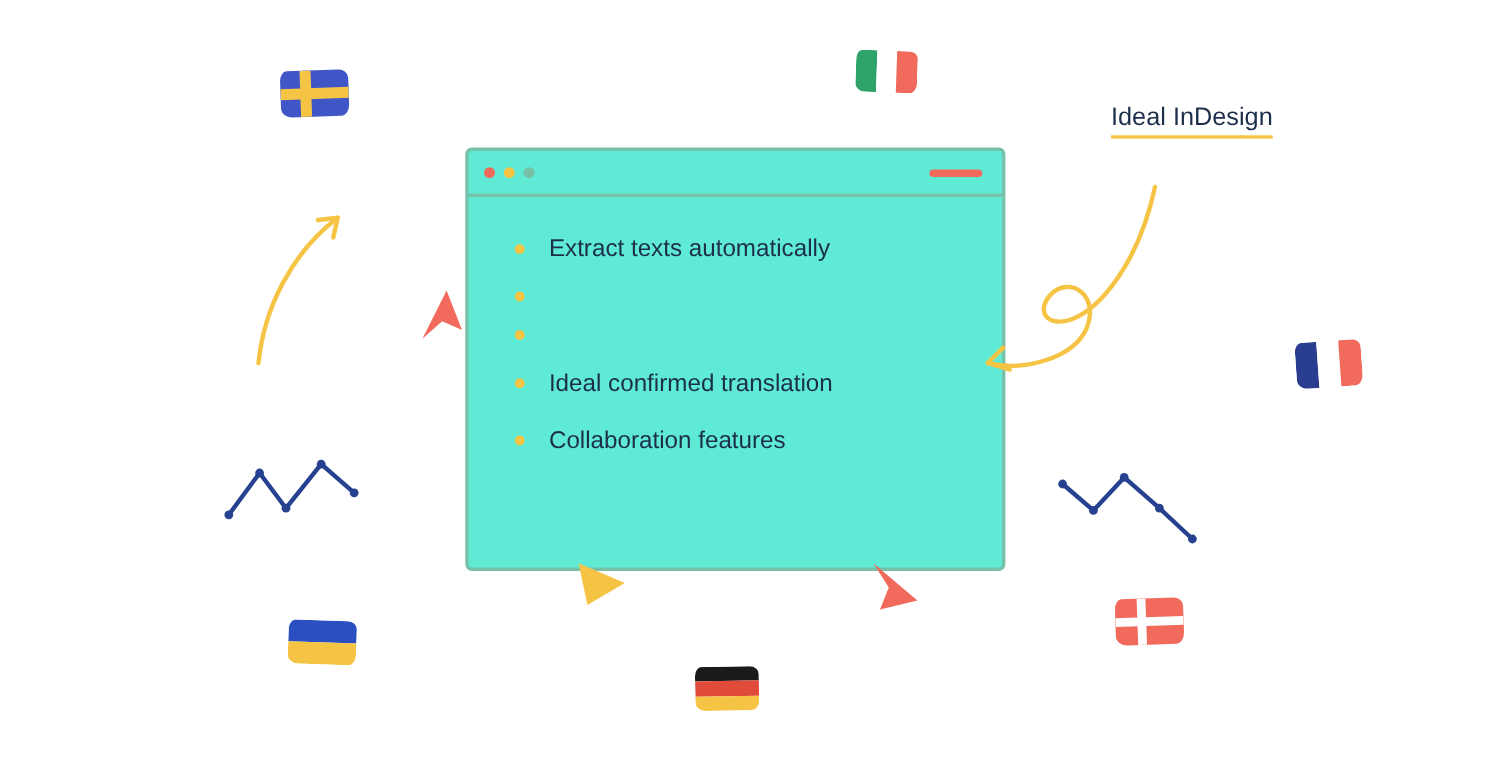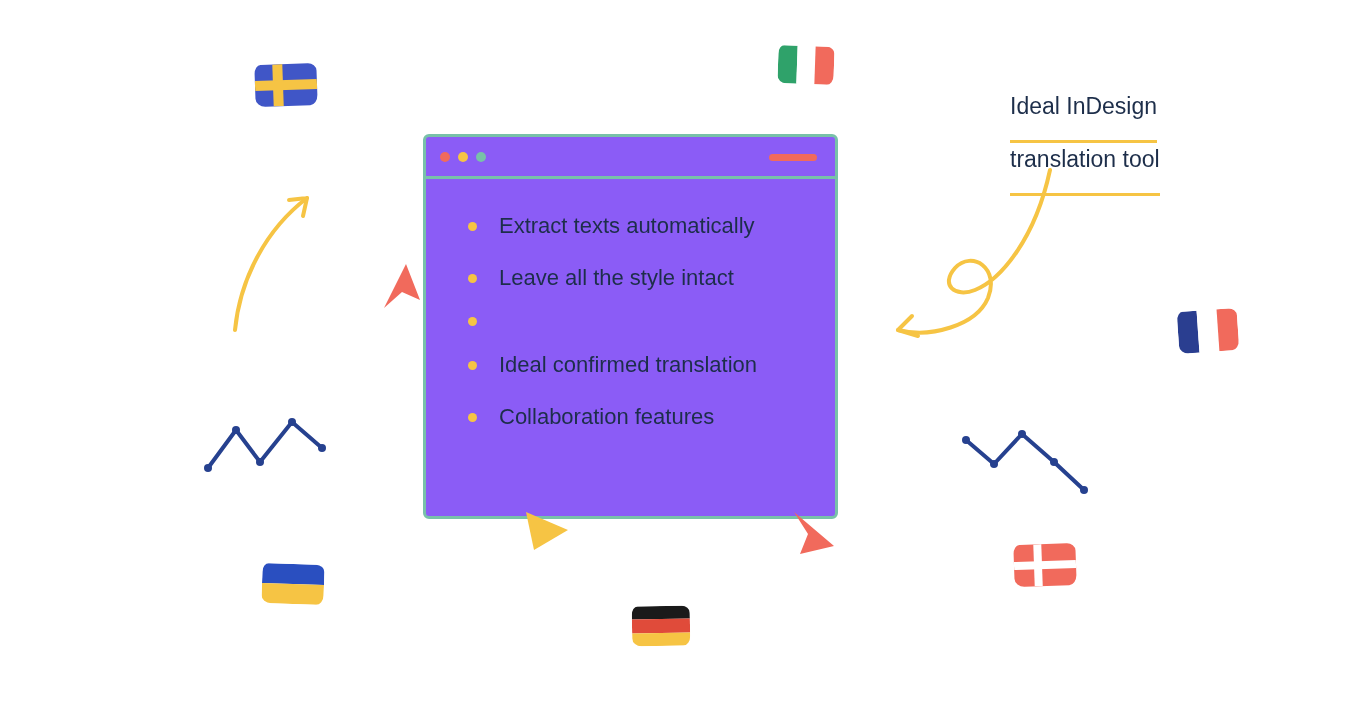--- a/index.html
+++ b/index.html
@@ -10,25 +10,25 @@
     position: relative;
     font-family: -apple-system, BlinkMacSystemFont, "Segoe UI", Helvetica, Arial, sans-serif;
     overflow: hidden;
   }
 
   
   .card {
     position: absolute;
     left: 423px;
     top: 134px;
-    width: 415px;
+    width: 491px;
     height: 385px;
     border: 3px solid #78c1a9;
     border-radius: 6px;
-    background: #8b5cf6;
+    background: #5eead4;
   }
   .card-titlebar {
     height: 42px;
     border-bottom: 3px solid #78c1a9;
     display: flex;
     align-items: center;
     padding: 0 14px;
     position: relative;
   }
   .tl-dot { width: 10px; height: 10px; border-radius: 50%; margin-right: 8px; }
@@ -70,21 +70,21 @@
     left: 1010px;
     top: 90px;
     font-size: 23px;
     line-height: 1.4;
     color: #1d2e4a;
     font-weight: 400;
   }
   .callout .ul {
     display: inline-block;
     border-bottom: 3px solid #f6c444;
-    padding-bottom: 18px;
+    padding-bottom: 1px;
   }
 
   
   .flag {
     position: absolute;
     width: 62px;
     height: 42px;
     border-radius: 10% 14% 12% 16% / 22% 18% 24% 20%;
     overflow: hidden;
     transform: rotate(-2deg);
@@ -134,40 +134,38 @@
     <span class="titlebar-dash"></span>
   </div>
   <div class="card-body">
     <ul class="feature-list">
       <li>
         <span class="bullet"></span>
         <span>Extract texts automatically</span>
       </li>
       <li>
         <span class="bullet"></span>
-        <span>Leave all the style intact</span>
       </li>
       <li>
         <span class="bullet"></span>
       </li>
       <li>
         <span class="bullet"></span>
         <span>Ideal confirmed translation</span>
       </li>
       <li>
         <span class="bullet"></span>
         <span>Collaboration features</span>
       </li>
     </ul>
   </div>
 </div>
 
 <div class="callout">
   <span class="ul">Ideal InDesign</span><br>
-  <span class="ul">translation tool</span>
 </div>
 
 <div class="flag sweden"></div>
 <div class="flag ireland">
   <span class="g"></span>
     <span class="w"></span>
     <span class="o"></span>
 </div>
 <div class="flag france">
   <span class="b"></span>

